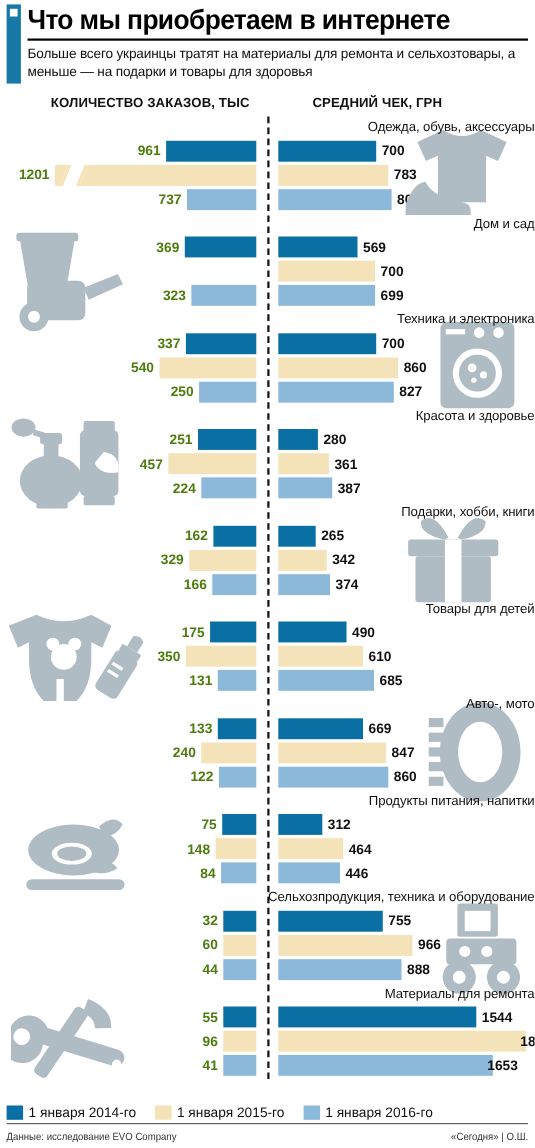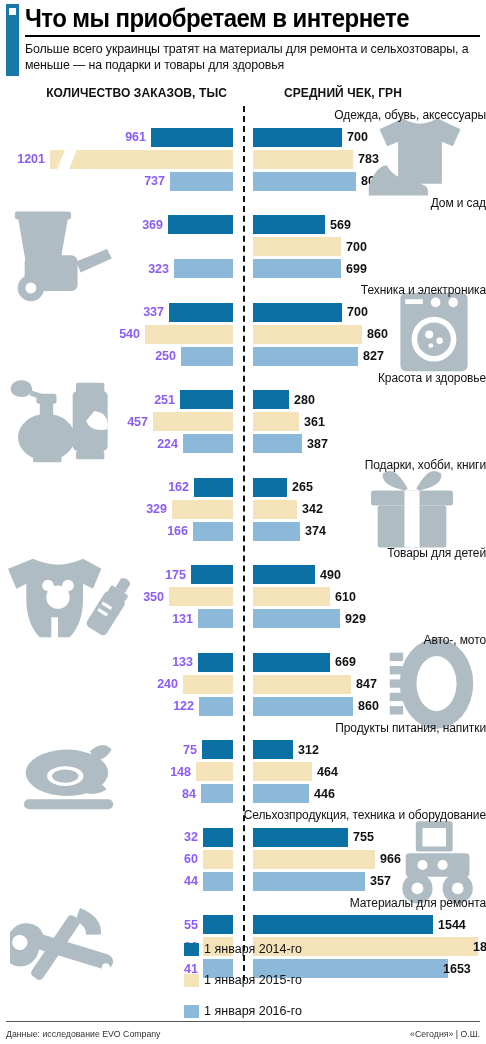--- a/index.html
+++ b/index.html
@@ -64,21 +64,21 @@
 
   .row { position: relative; height: 20px; }
   .row + .row { margin-top: 2px; }
 
   
   .half-left {
     position: absolute; right: 253px; top: 0; height: 20px;
     display: flex; align-items: center; justify-content: flex-end;
   }
   .half-left .val {
-    font-size: 12.5px; font-weight: 700; color: #8b5cf6;
+    font-size: 12.5px; font-weight: 700; color: #4d7c0f;
     margin-right: 5px; white-space: nowrap;
   }
   
   .half-right {
     position: absolute; left: 253px; top: 0; height: 20px;
     display: flex; align-items: center;
   }
   .half-right .val {
     font-size: 12.5px; font-weight: 700; color: #111;
     margin-left: 5px; white-space: nowrap;
@@ -97,21 +97,21 @@
     transform: skewX(-22deg);
     border-left: 3px solid #f4e3b8; border-right: 3px solid #f4e3b8;
   }
 
   
   .decor { position: absolute; fill: #b0bcc4; opacity: 1; z-index: 1; }
 
   
   .legend {
     position: absolute; left: 6px; right: 6px; bottom: 26px;
-    display: flex; align-items: center; gap: 17px; flex-direction: column;
+    display: flex; align-items: center; gap: 17px;
   }
   .leg-item { display: flex; align-items: center; }
   .leg-swatch { width: 15px; height: 13px; margin-right: 5px; }
   .leg-swatch.c2014 { background: #0a6fa3; }
   .leg-swatch.c2015 { background: #f4e3b8; }
   .leg-swatch.c2016 { background: #8cb8da; }
   .leg-label { font-size: 12.5px; color: #111; white-space: nowrap; }
 
   .foot-rule {
     position: absolute; left: 6px; right: 6px; bottom: 22px;
@@ -460,21 +460,21 @@
                 <span class="val">610</span>
               </div>
             </div>
             <div class="row">
               <div class="half-left">
                 <span class="val">131</span>
                 <span class="bar c2016" style="width: 35px;"></span>
               </div>
               <div class="half-right">
                 <span class="bar c2016" style="width: 87px;"></span>
-                <span class="val">929</span>
+                <span class="val">685</span>
               </div>
             </div>
           </div>
         </div>
         <div class="group">
           <div class="group-title">Авто-, мото</div>
           <div class="rows">
             <div class="row">
               <div class="half-left">
                 <span class="val">133</span>
@@ -565,21 +565,21 @@
                 <span class="val">966</span>
               </div>
             </div>
             <div class="row">
               <div class="half-left">
                 <span class="val">44</span>
                 <span class="bar c2016" style="width: 30px;"></span>
               </div>
               <div class="half-right">
                 <span class="bar c2016" style="width: 112px;"></span>
-                <span class="val">357</span>
+                <span class="val">888</span>
               </div>
             </div>
           </div>
         </div>
         <div class="group">
           <div class="group-title">Материалы для ремонта</div>
           <div class="rows">
             <div class="row">
               <div class="half-left">
                 <span class="val">55</span>

